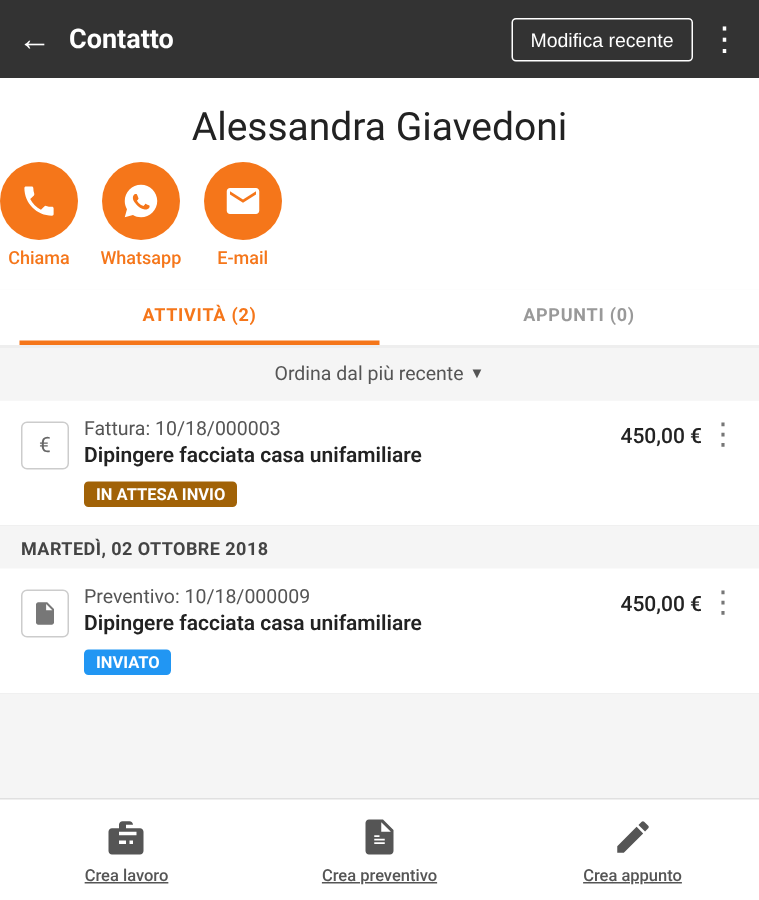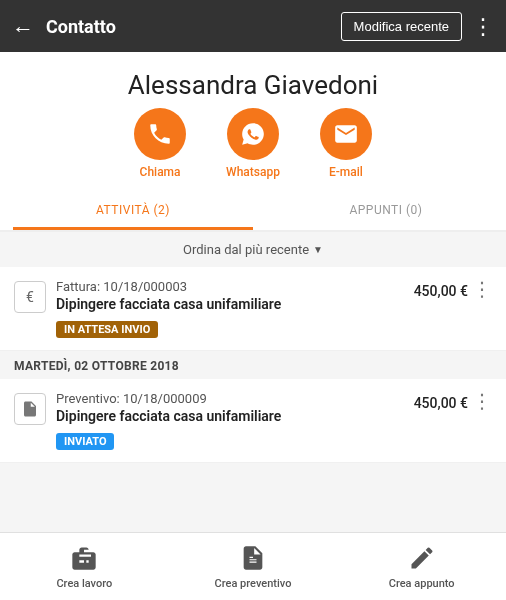--- a/index.html
+++ b/index.html
@@ -59,22 +59,22 @@
     }
     .contact-name {
       font-size: 26px;
       font-weight: 400;
       color: #222;
     }
 
     
     .action-buttons {
       display: flex;
-      justify-content: center;
-      gap: 40px;
+      justify-content: flex-start;
+      gap: 15px;
       padding-bottom: 14px;
       background: #fff;
       flex-shrink: 0;
     }
     .action-btn {
       display: flex;
       flex-direction: column;
       align-items: center;
       cursor: pointer;
     }
@@ -104,21 +104,21 @@
       display: flex;
       background: #fff;
       border-bottom: 2px solid #eee;
       flex-shrink: 0;
     }
     .tab {
       flex: 1;
       text-align: center;
       padding: 10px 0;
       font-size: 12px;
-      font-weight: 400;
+      font-weight: 700;
       color: #999;
       cursor: pointer;
       letter-spacing: 0.5px;
       border-bottom: 3px solid transparent;
       margin-left: 13px;
     }
     .tab.active {
       color: #f5761a;
       border-bottom: 3px solid #f5761a;
     }
@@ -246,20 +246,21 @@
     }
     .bottom-nav-icon svg {
       width: 28px;
       height: 28px;
       fill: #555;
     }
     .bottom-nav-label {
       font-size: 11px;
       color: #555;
       font-weight: 500;
+      text-decoration: underline;
     }
   </style>
 </head>
 <body>
 
 <div class="header">
   <span class="header-back">←</span>
   <span class="header-title">Contatto</span>
   <button class="header-btn">Modifica recente</button>
   <span class="header-more">⋮</span>

